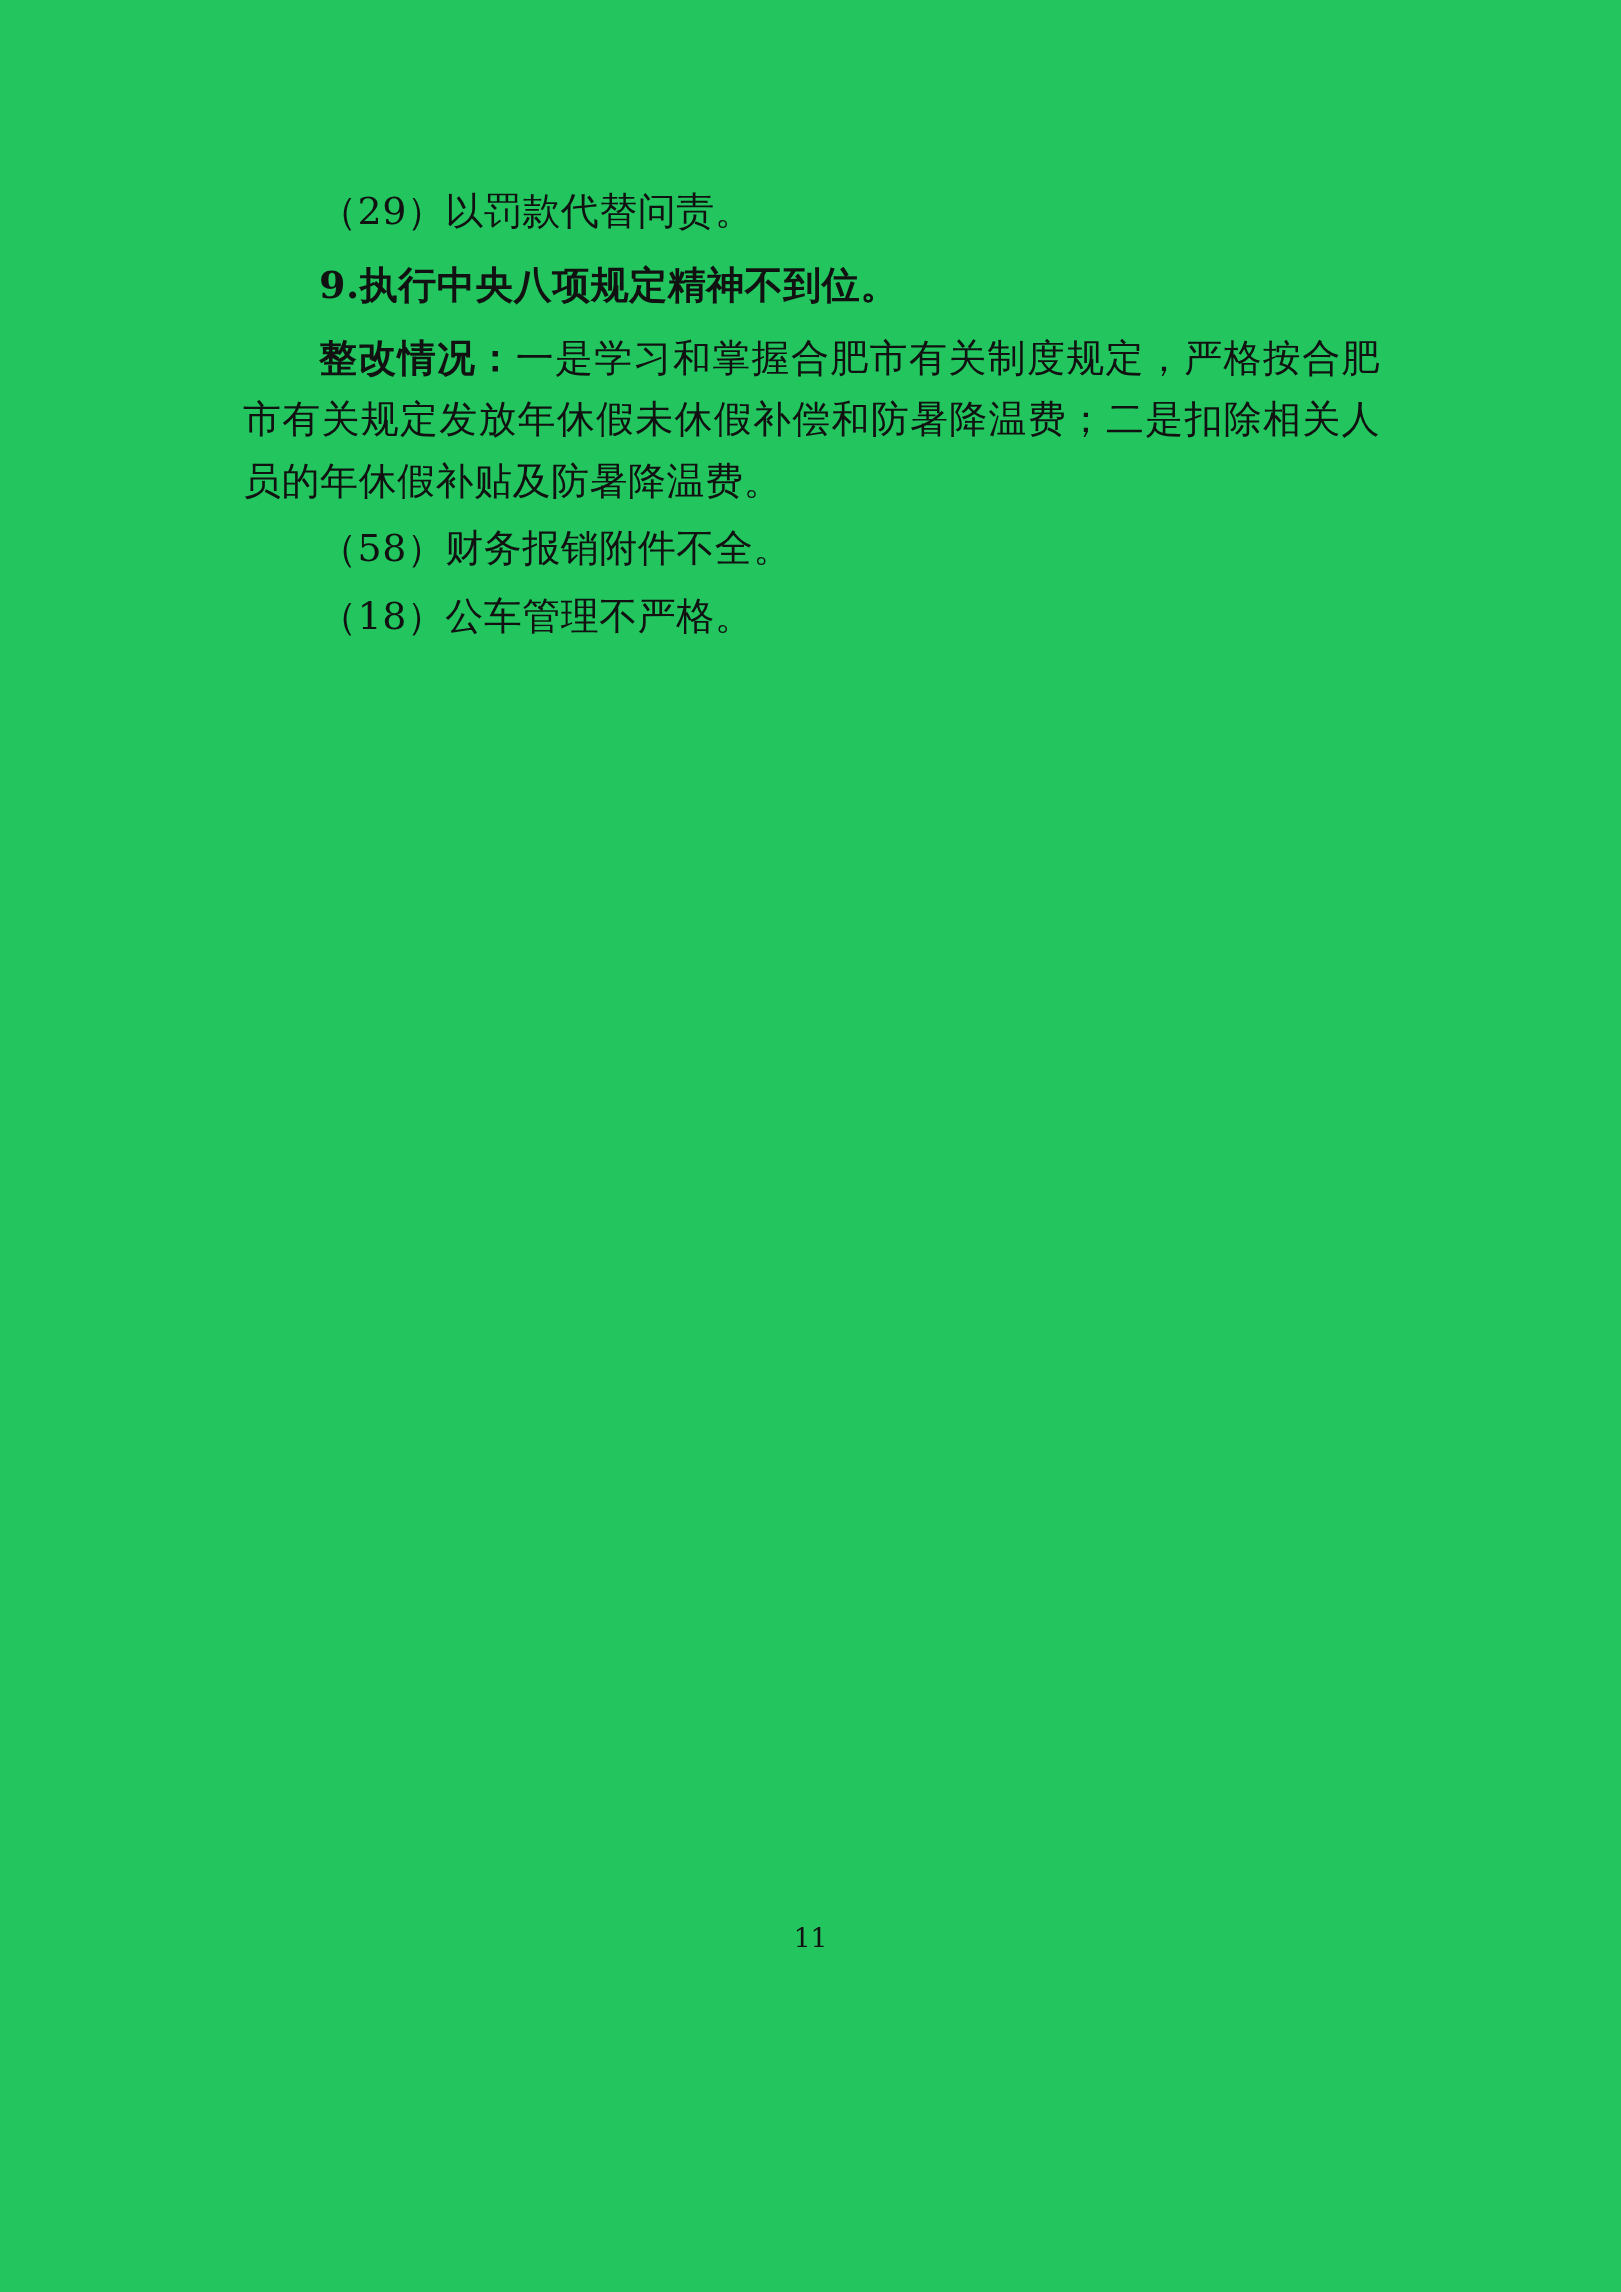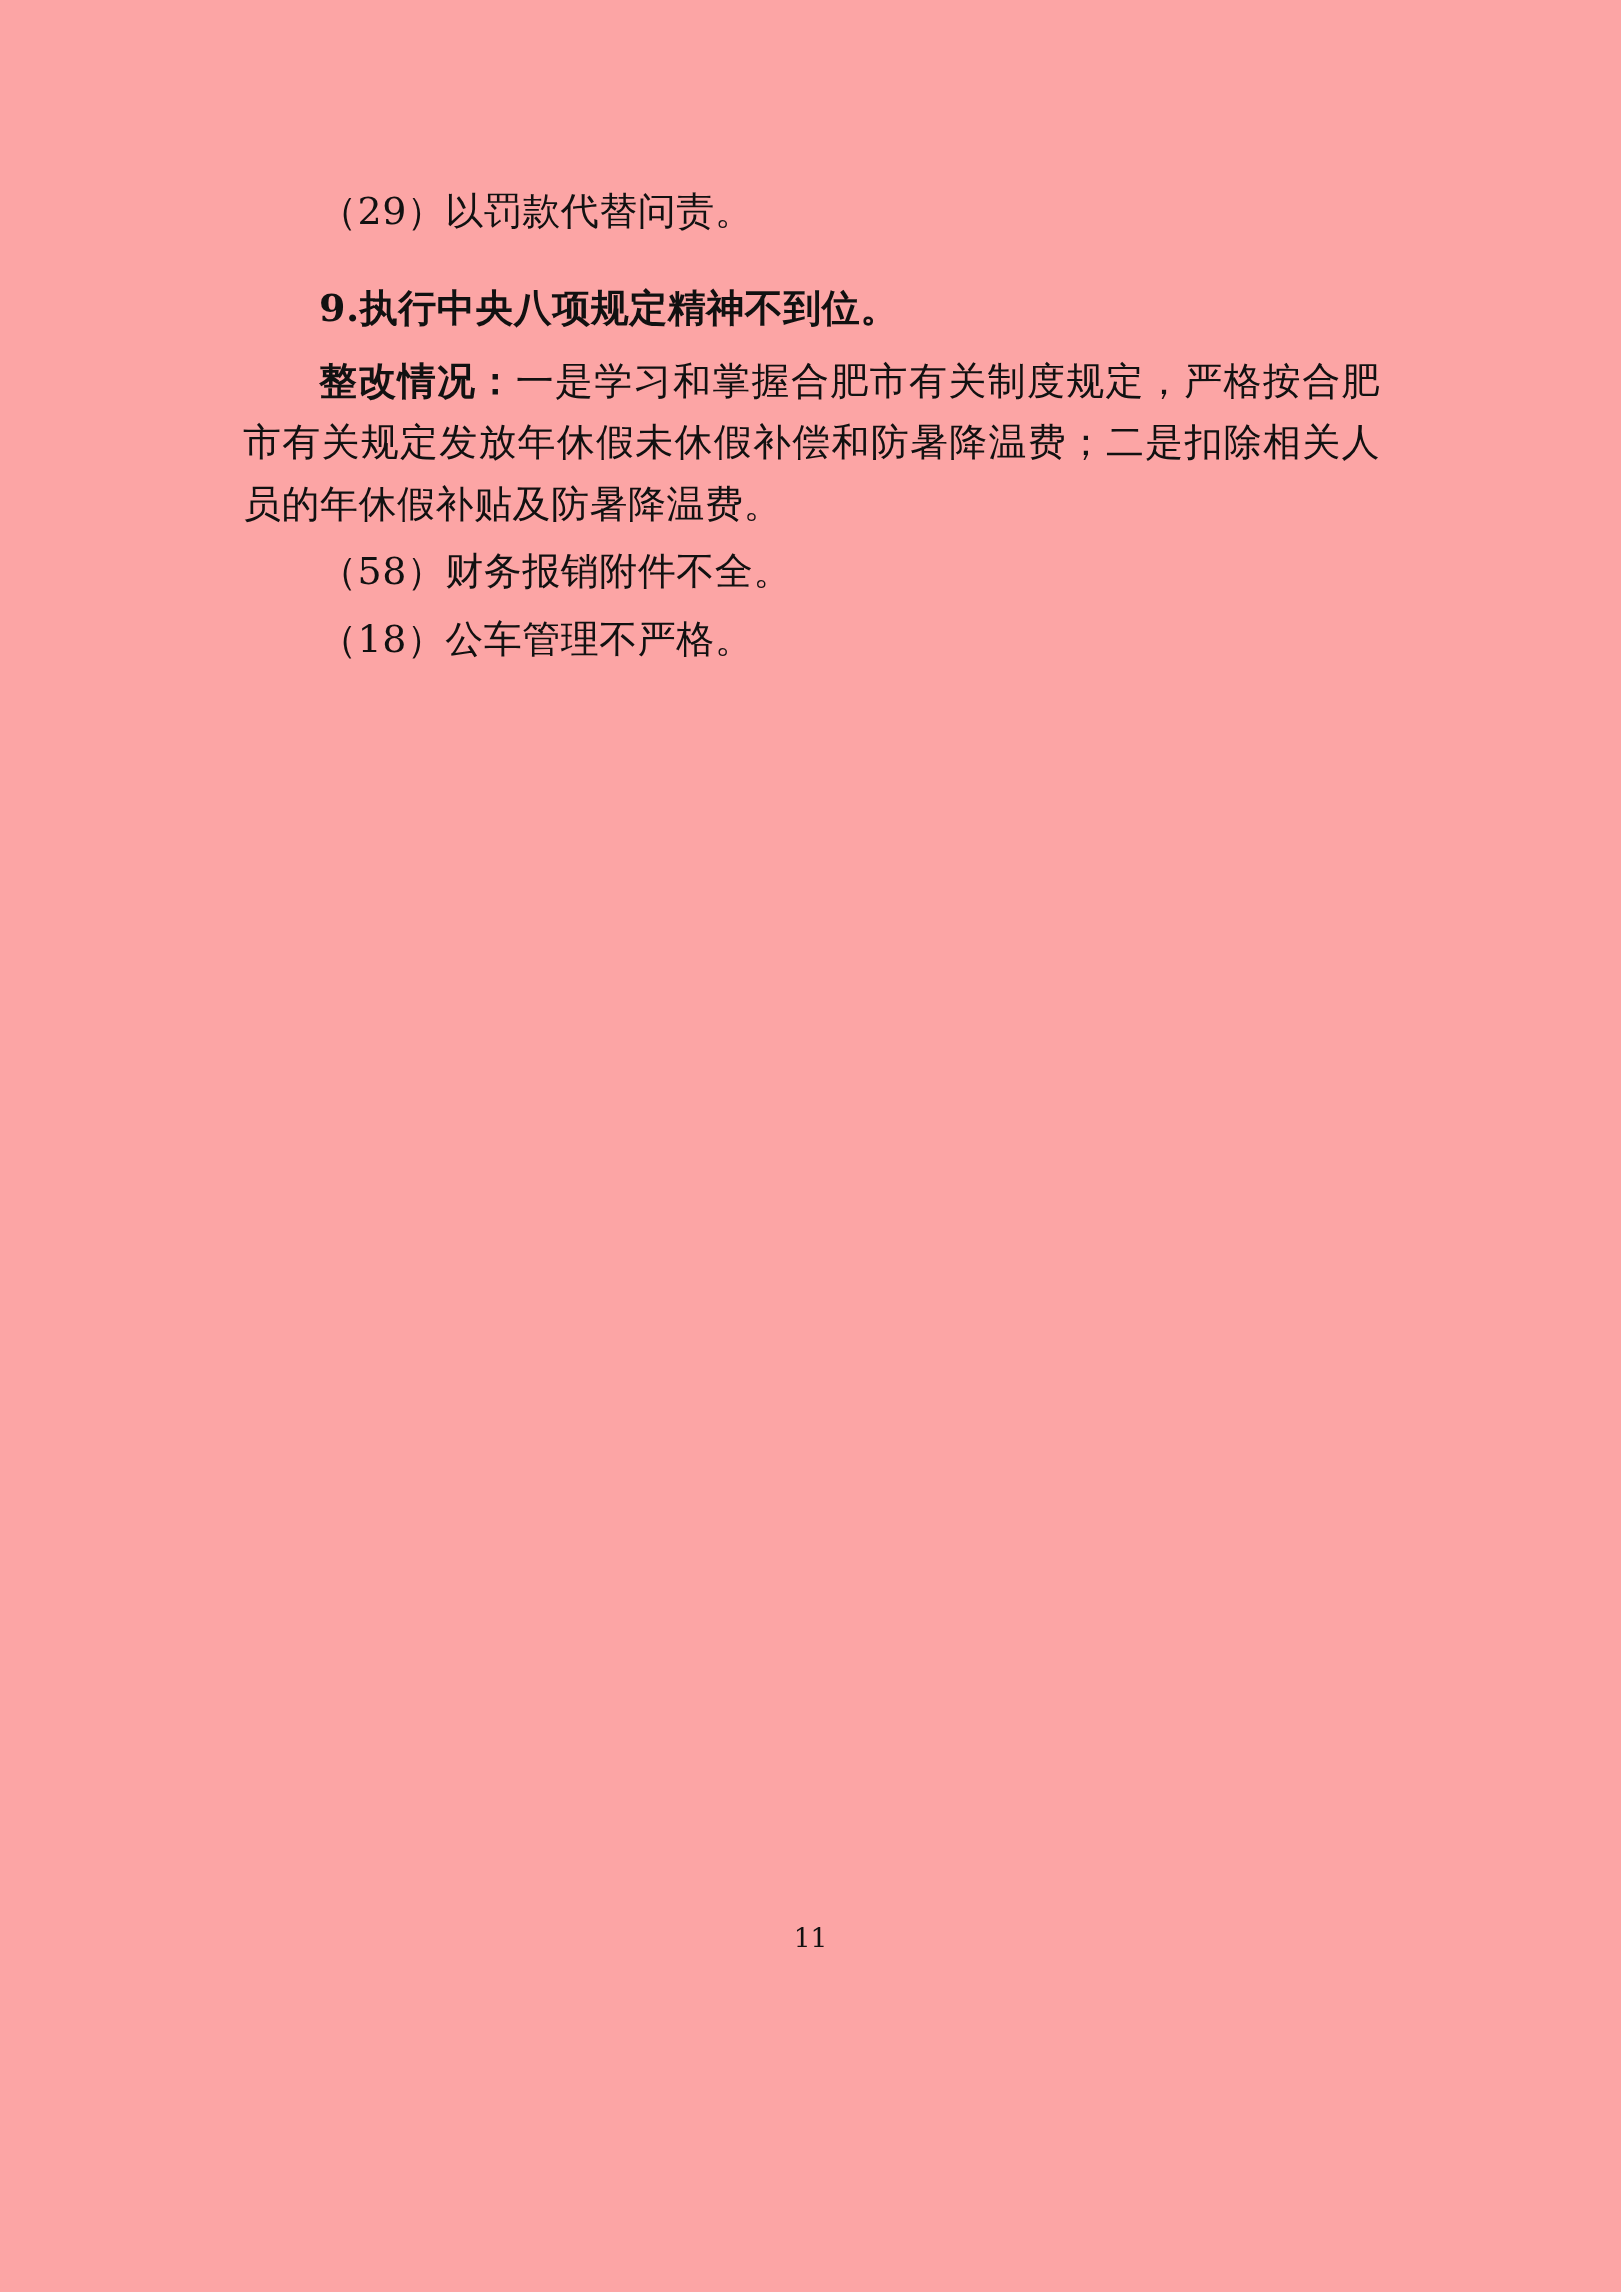--- a/index.html
+++ b/index.html
@@ -5,21 +5,21 @@
   html, body {
     margin: 0;
     padding: 0;
     background: #ffffff;
   }
   .page {
     position: relative;
     width: 1621px;
     height: 2293px;
     margin: 0 auto;
-    background: #fca5a5;
+    background: #22c55e;
     box-sizing: border-box;
     font-family: "DejaVu Serif", serif;
     color: #111111;
     overflow: hidden;
   }
   .content {
     position: absolute;
     left: 243px;
     top: 181px;
     width: 1137px;
@@ -32,21 +32,21 @@
     text-justify: inter-ideograph;
     letter-spacing: 0.5px;
     font-family: "DejaVu Serif", serif;
   }
   p.indent {
     text-indent: 76px;
   }
   p.heading {
     font-weight: bold;
     text-indent: 76px;
-    margin-top: 34px;
+    margin-top: 11px;
     margin-bottom: 11.8px;
   }
   .bold {
     font-weight: bold;
   }
   .pagenum {
     position: absolute;
     left: 0;
     right: 0;
     top: 1922px;

